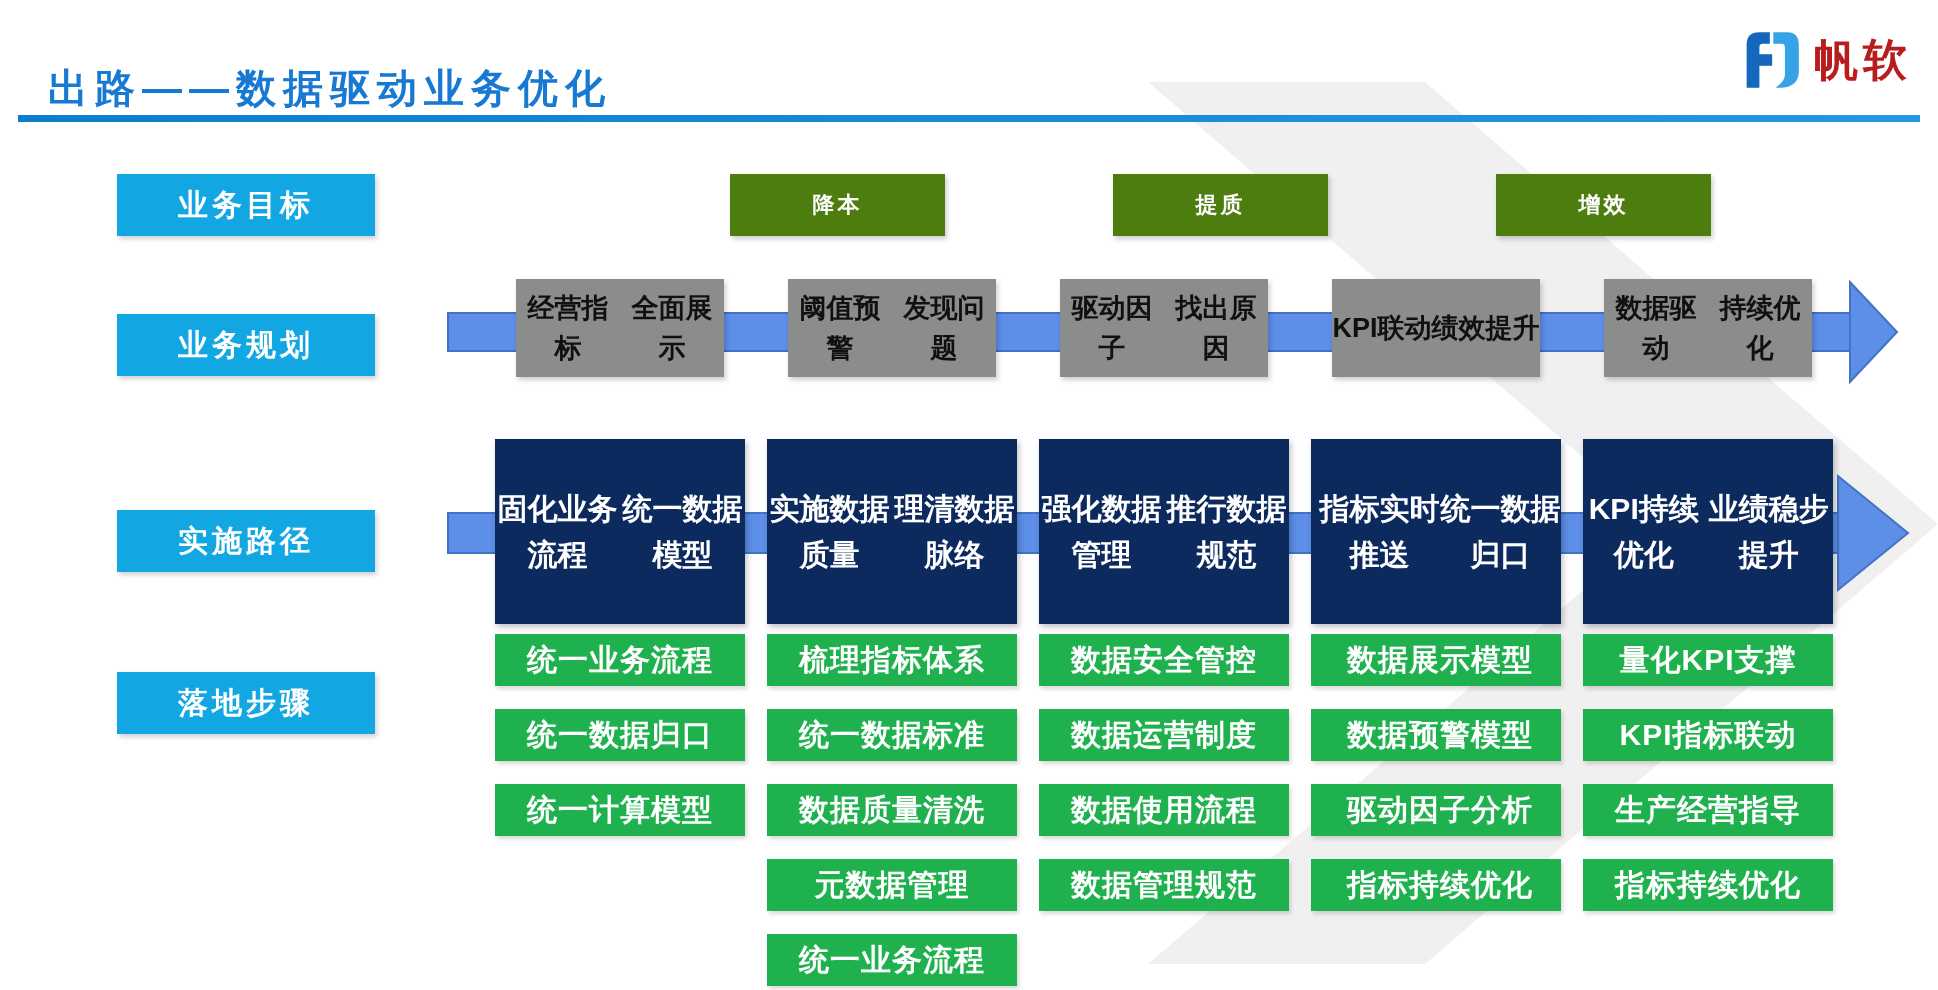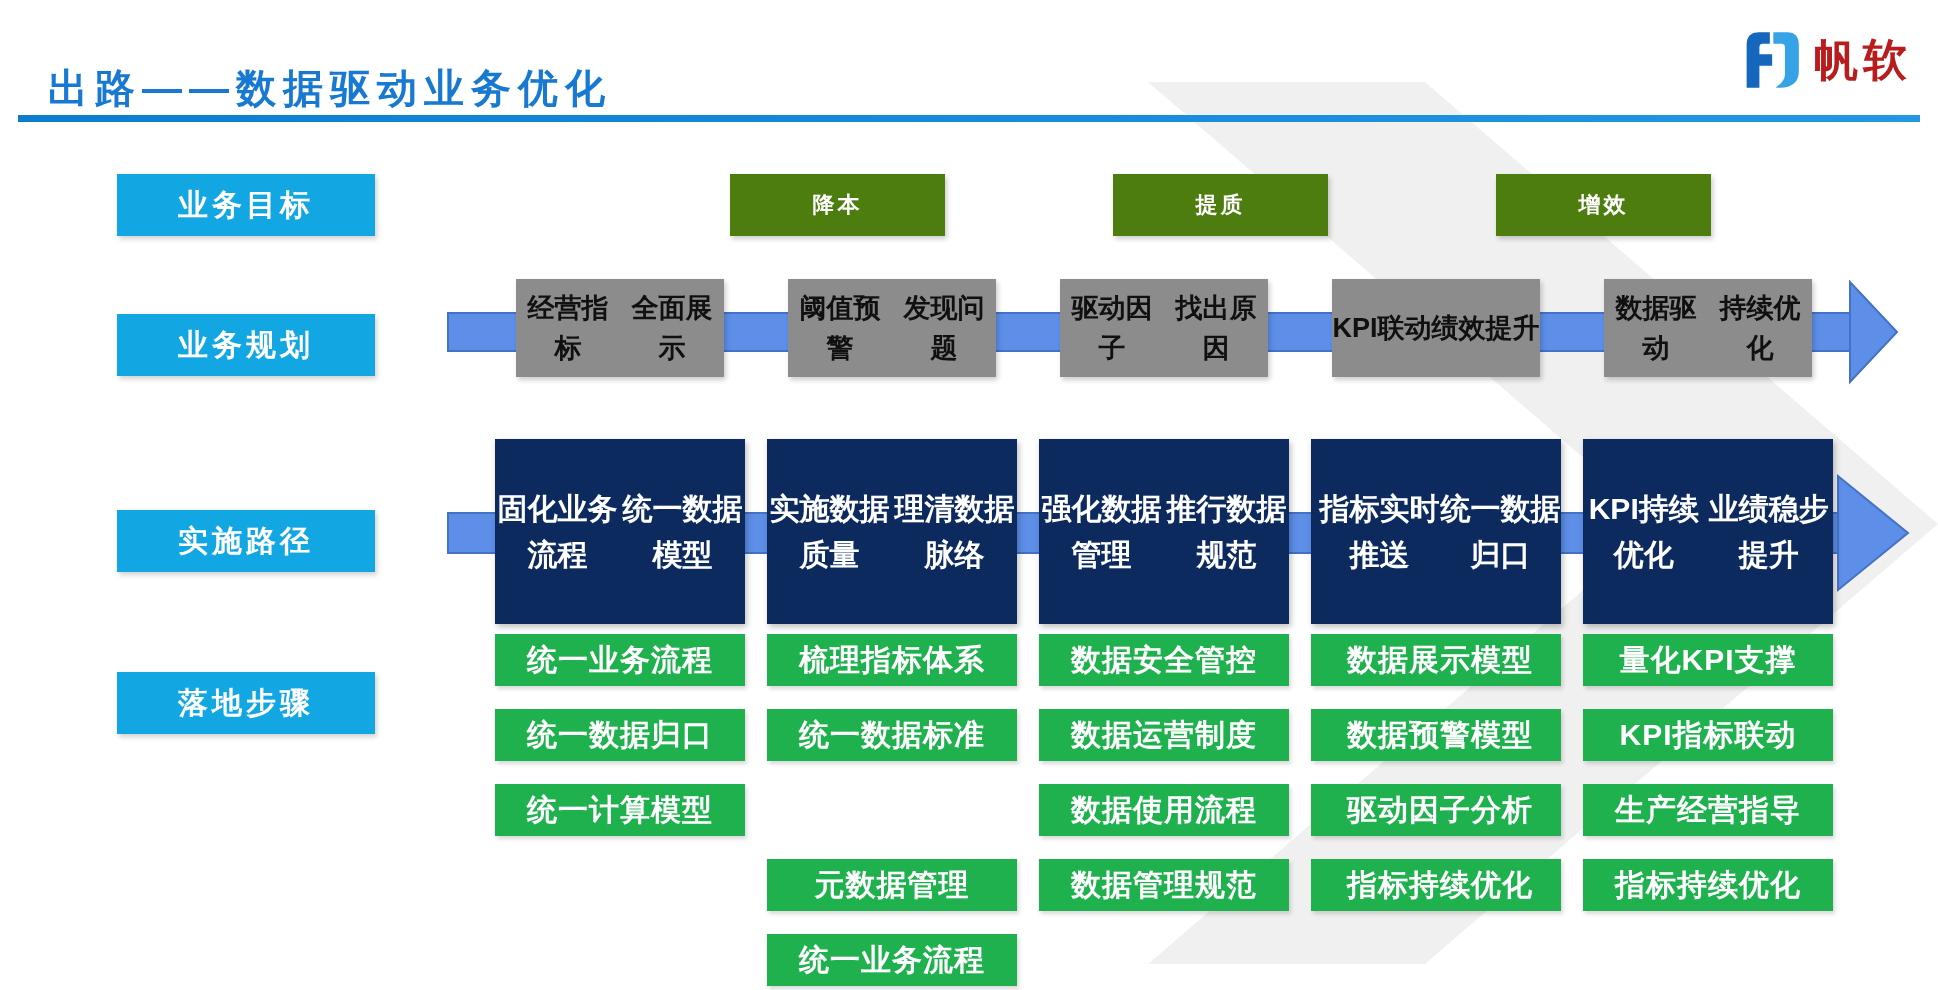--- a/index.html
+++ b/index.html
@@ -117,20 +117,21 @@
     <span>KPI持续优化</span>
       <span>业绩稳步提升</span>
   </div>
 
   <div class="box step c1 r1">统一业务流程</div>
   <div class="box step c1 r2">统一数据归口</div>
   <div class="box step c1 r3">统一计算模型</div>
 
   <div class="box step c2 r1">梳理指标体系</div>
   <div class="box step c2 r2">统一数据标准</div>
+  <div class="box step c2 r3">数据质量清洗</div>
   <div class="box step c2 r4">元数据管理</div>
   <div class="box step c2 r5">统一业务流程</div>
 
   <div class="box step c3 r1">数据安全管控</div>
   <div class="box step c3 r2">数据运营制度</div>
   <div class="box step c3 r3">数据使用流程</div>
   <div class="box step c3 r4">数据管理规范</div>
 
   <div class="box step c4 r1">数据展示模型</div>
   <div class="box step c4 r2">数据预警模型</div>

